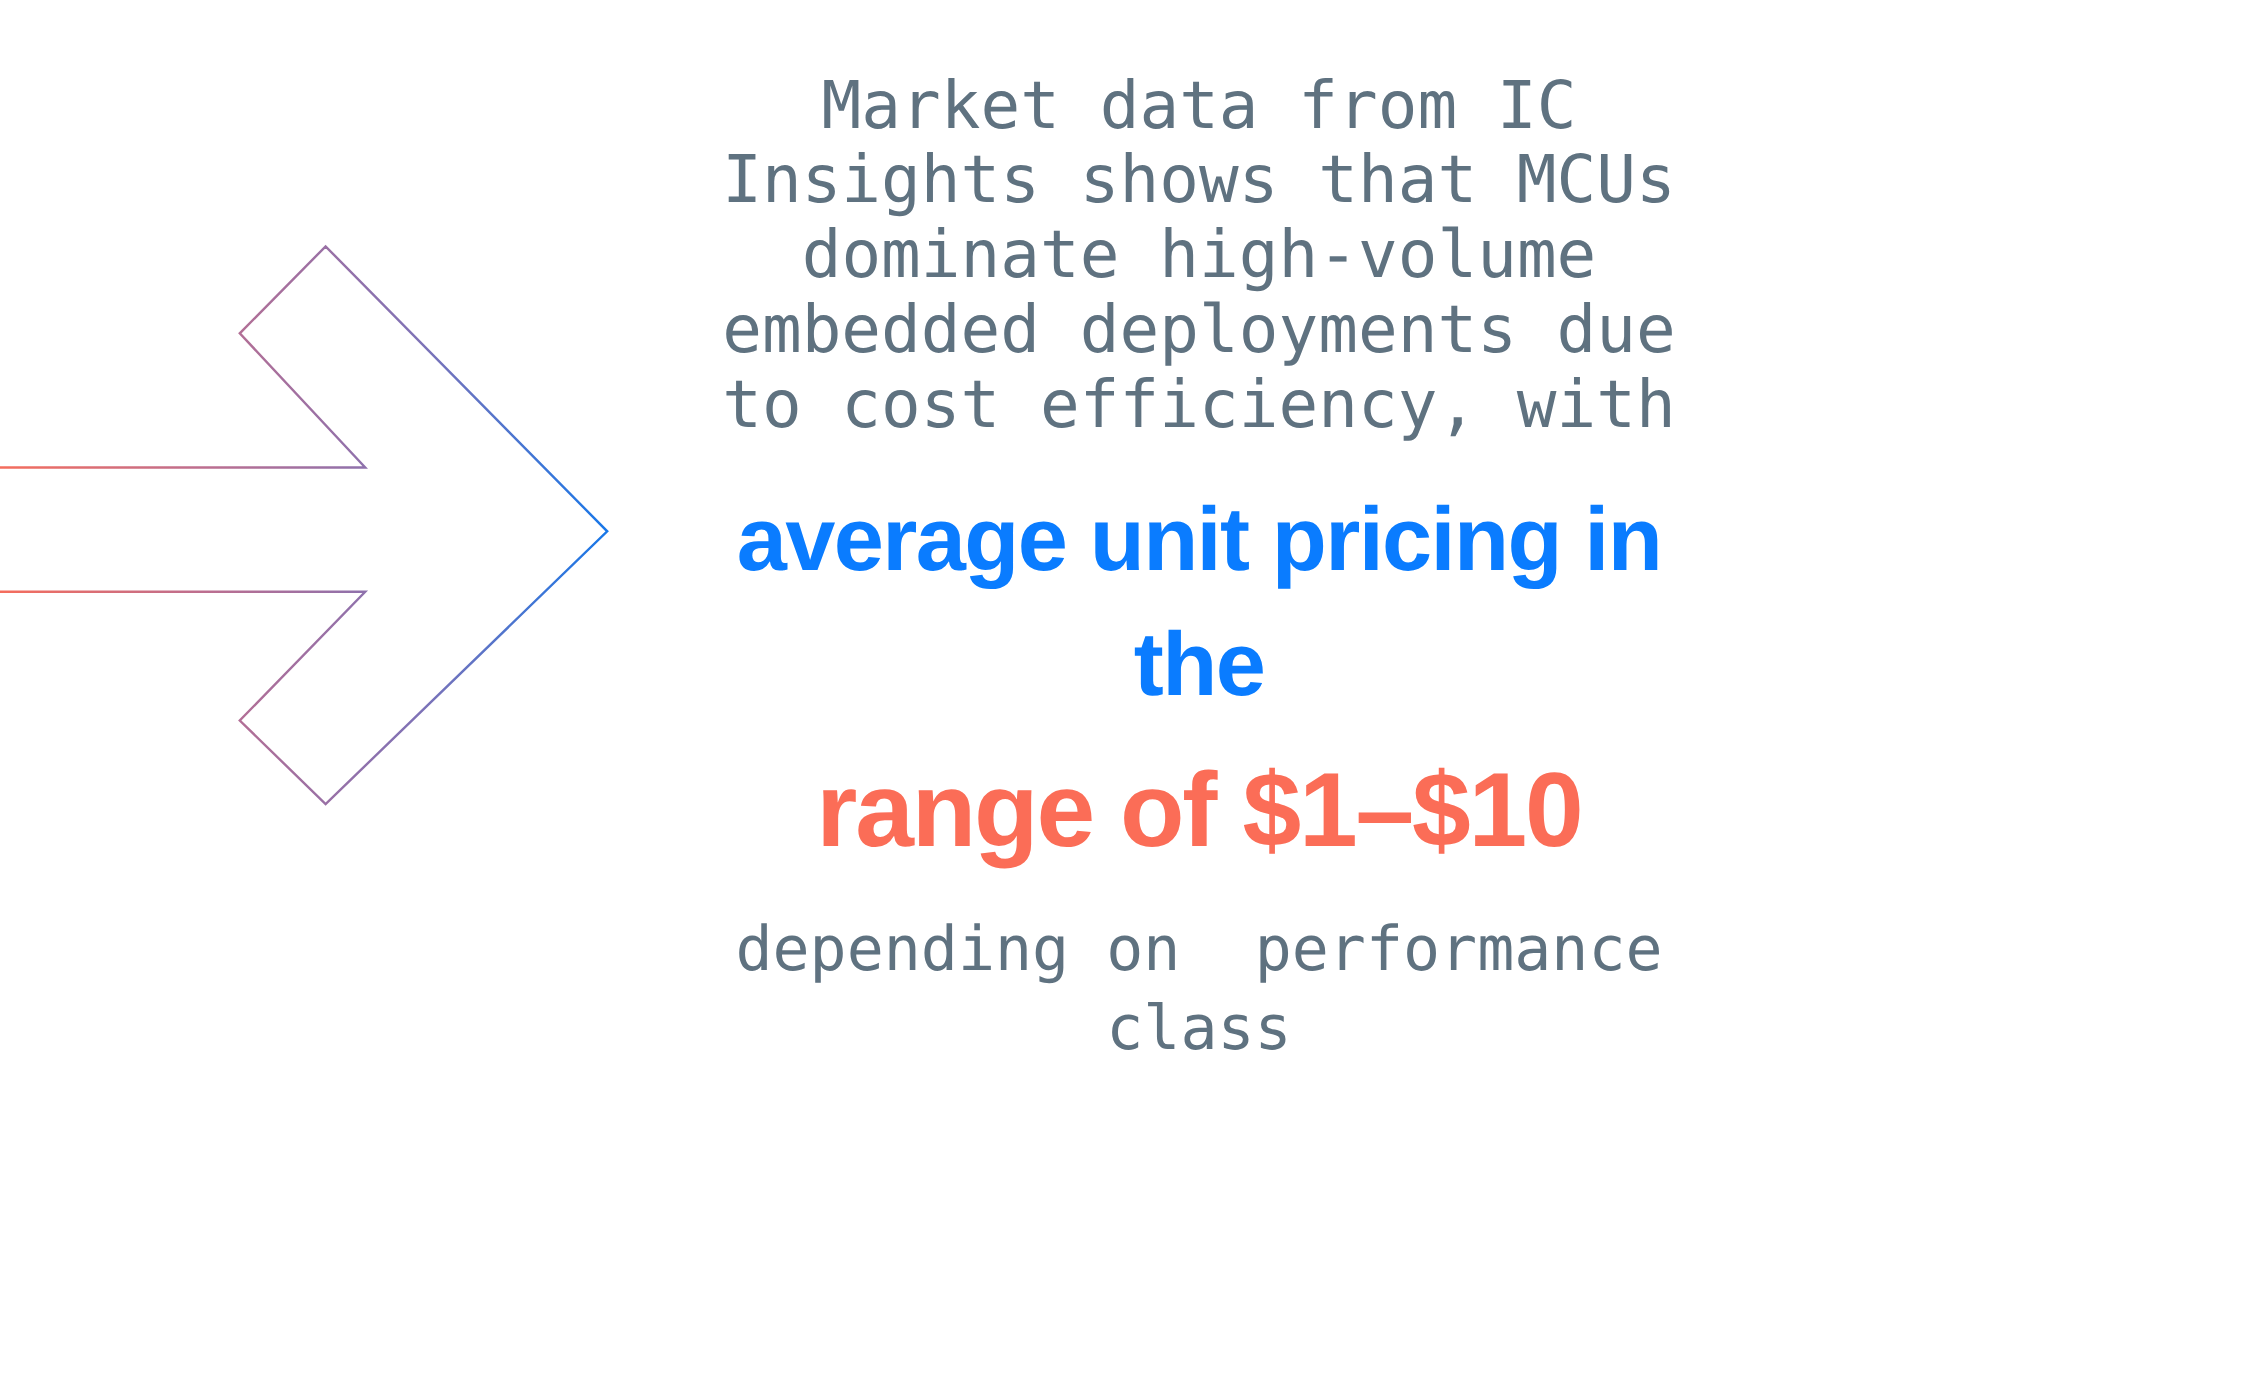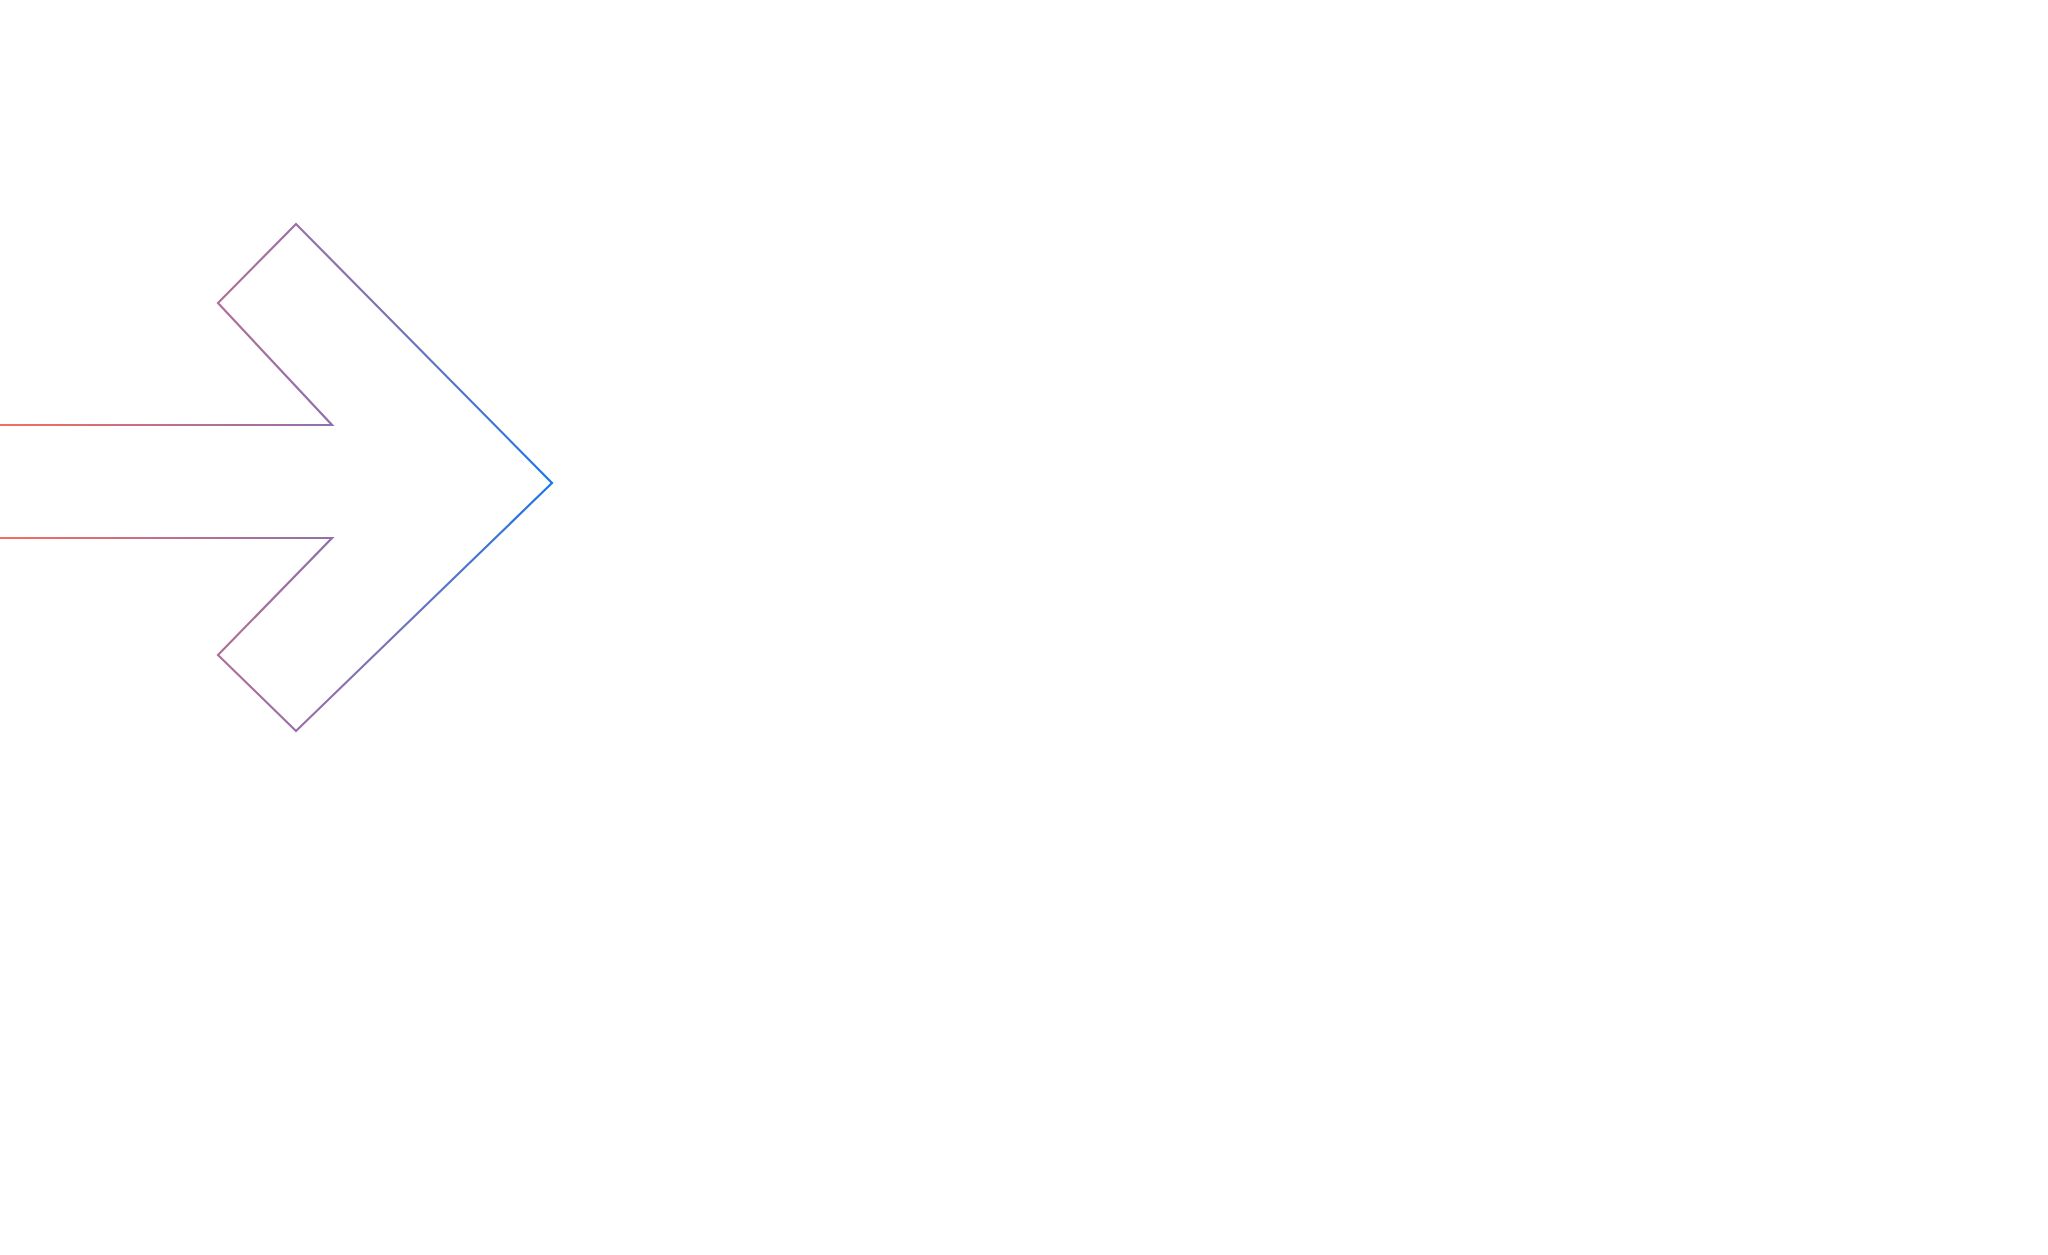--- a/index.html
+++ b/index.html
@@ -101,14 +101,25 @@
              L 332 425
              L 218 303
              L 296 224
              L 552 483
              L 296 731
              L 218 655
              L 332 538
              L -20 538" fill="none" stroke="url(#arrowGrad)" stroke-width="2.2" stroke-linejoin="miter" stroke-linecap="butt" vector-effect="non-scaling-stroke"></path>
   </svg>
 
+  <div id="text-column">
+
+    <p id="intro-text" class="mono-block">Market data from IC Insights shows that MCUs dominate high-volume embedded deployments due to cost efficiency, with</p>
+
+    <span id="highlight-blue" class="emph">average unit pricing in the</span>
+
+    <span id="highlight-coral" class="emph">range of $1–$10</span>
+
+    <p id="outro-text" class="mono-block">depending on  performance class</p>
+
+  </div>
 
 </div>
 
 </body></html>

